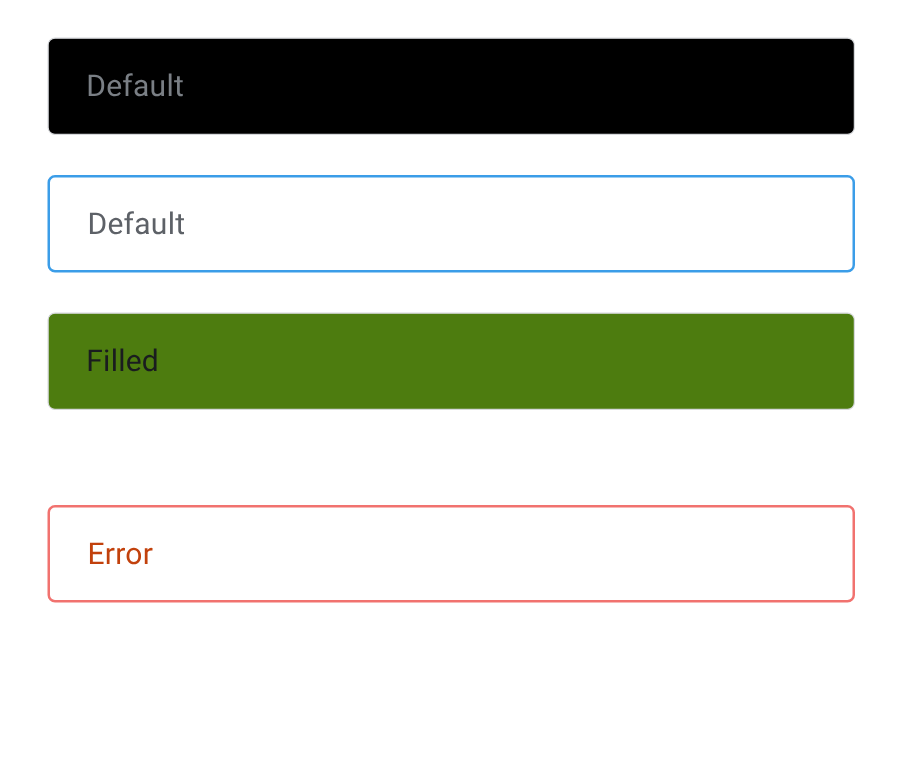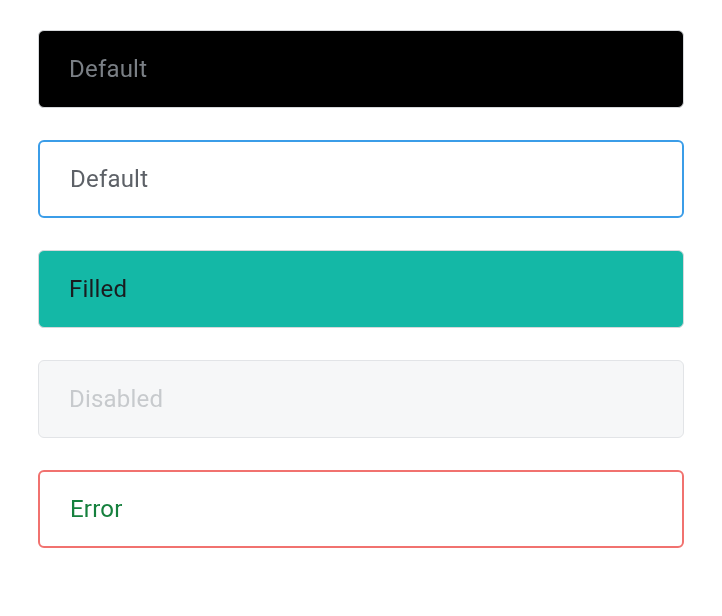--- a/index.html
+++ b/index.html
@@ -35,52 +35,50 @@
     background: #000000;
     color: #7a7f85;
   }
   .input-selected {
     border: 2px solid #3b9de8;
     background: #ffffff;
     color: #5d6167;
   }
   .input-filled {
     border: 1.5px solid #d6d8db;
-    background: #14b8a6;
+    background: #4d7c0f;
     color: #1a1c1f;
   }
   .input-disabled {
     border: 1.5px solid #e2e4e7;
     background: #f6f7f8;
     color: #c7cacd;
   }
   .input-error {
     border: 2px solid #f1726f;
     background: #ffffff;
-    color: #15803d;
+    color: #c2410c;
+    margin-top: 44px;
   }
 </style>
 </head>
 <body>
 
 <div class="field-container">
 
   <div class="input-field input-default">
     <span>Default</span>
   </div>
 
   <div class="input-field input-selected">
     <span>Default</span>
   </div>
 
   <div class="input-field input-filled">
     <span>Filled</span>
   </div>
 
-  <div class="input-field input-disabled">
-    <span>Disabled</span>
-  </div>
 
   <div class="input-field input-error">
     <span>Error</span>
   </div>
 
 </div>
 
 </body></html>

